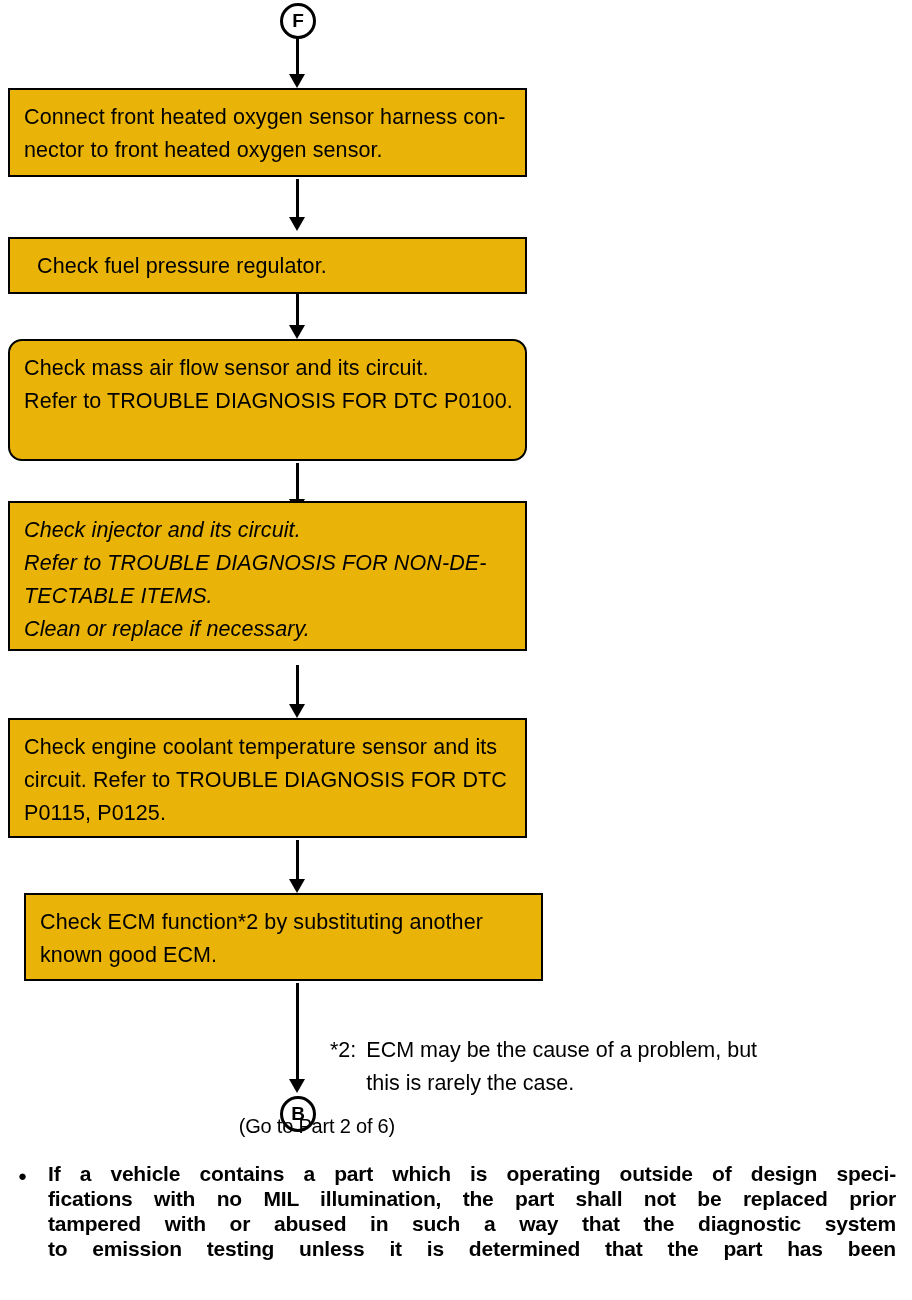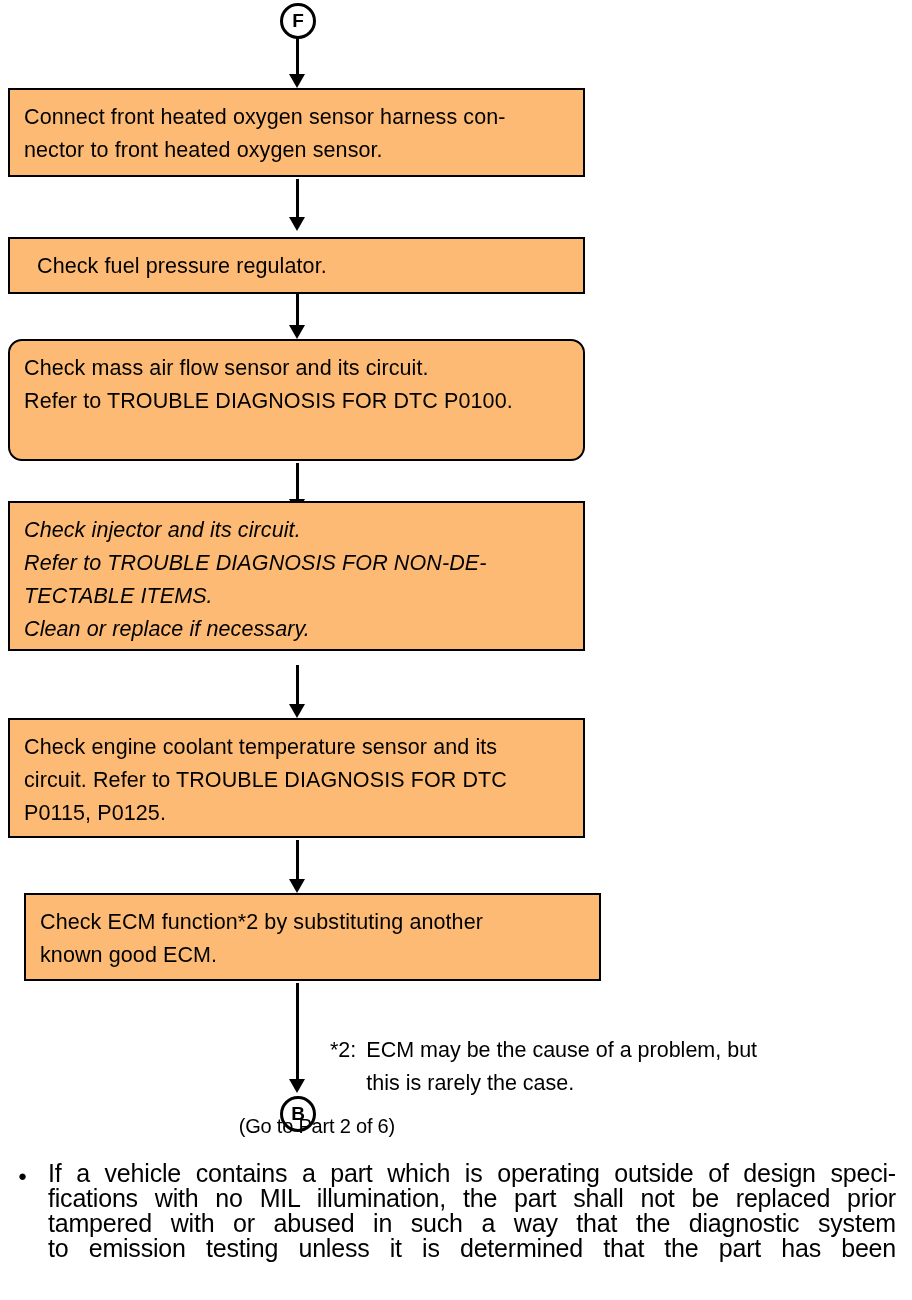--- a/index.html
+++ b/index.html
@@ -23,24 +23,24 @@
     font-weight: bold; font-size: 19px;
     background: #fff;
     box-sizing: content-box;
   }
   .connector.f { left: 280px; top: 3px; }
   .connector.b { left: 280px; top: 1096px; }
 
   
   .step-box {
     position: absolute;
-    left: 8px; width: 577px;
+    left: 8px; width: 519px;
     border: 2px solid #000;
     box-sizing: border-box;
-    background: #fdba74;
+    background: #eab308;
     padding: 11px 12px 0 14px;
     font-size: 21.5px;
     line-height: 33px;
     white-space: pre-line;
     letter-spacing: 0.1px;
   }
   .s1 { top: 88px;  height: 89px; }
   .s2 { top: 237px; height: 57px; padding-left: 27px; }
   .s3 { top: 339px; height: 122px; border-radius: 14px; }
   .s4 { top: 501px; height: 150px; font-style: italic; }
@@ -94,22 +94,22 @@
     display: flex;
   }
   .bottom-note .bullet {
     width: 30px;
     font-size: 15px;
     line-height: 25px;
     padding-top: 2px;
   }
   .bottom-note .note-lines {
     flex: 1;
-    font-weight: normal;
-    font-size: 25px;
+    font-weight: bold;
+    font-size: 21px;
     line-height: 25px;
     letter-spacing: -0.2px;
   }
   .note-line { text-align: left; }
   .note-line.jl { text-align: justify; text-align-last: justify; }
 </style>
 </head>
 <body>
 
 <div class="page">

